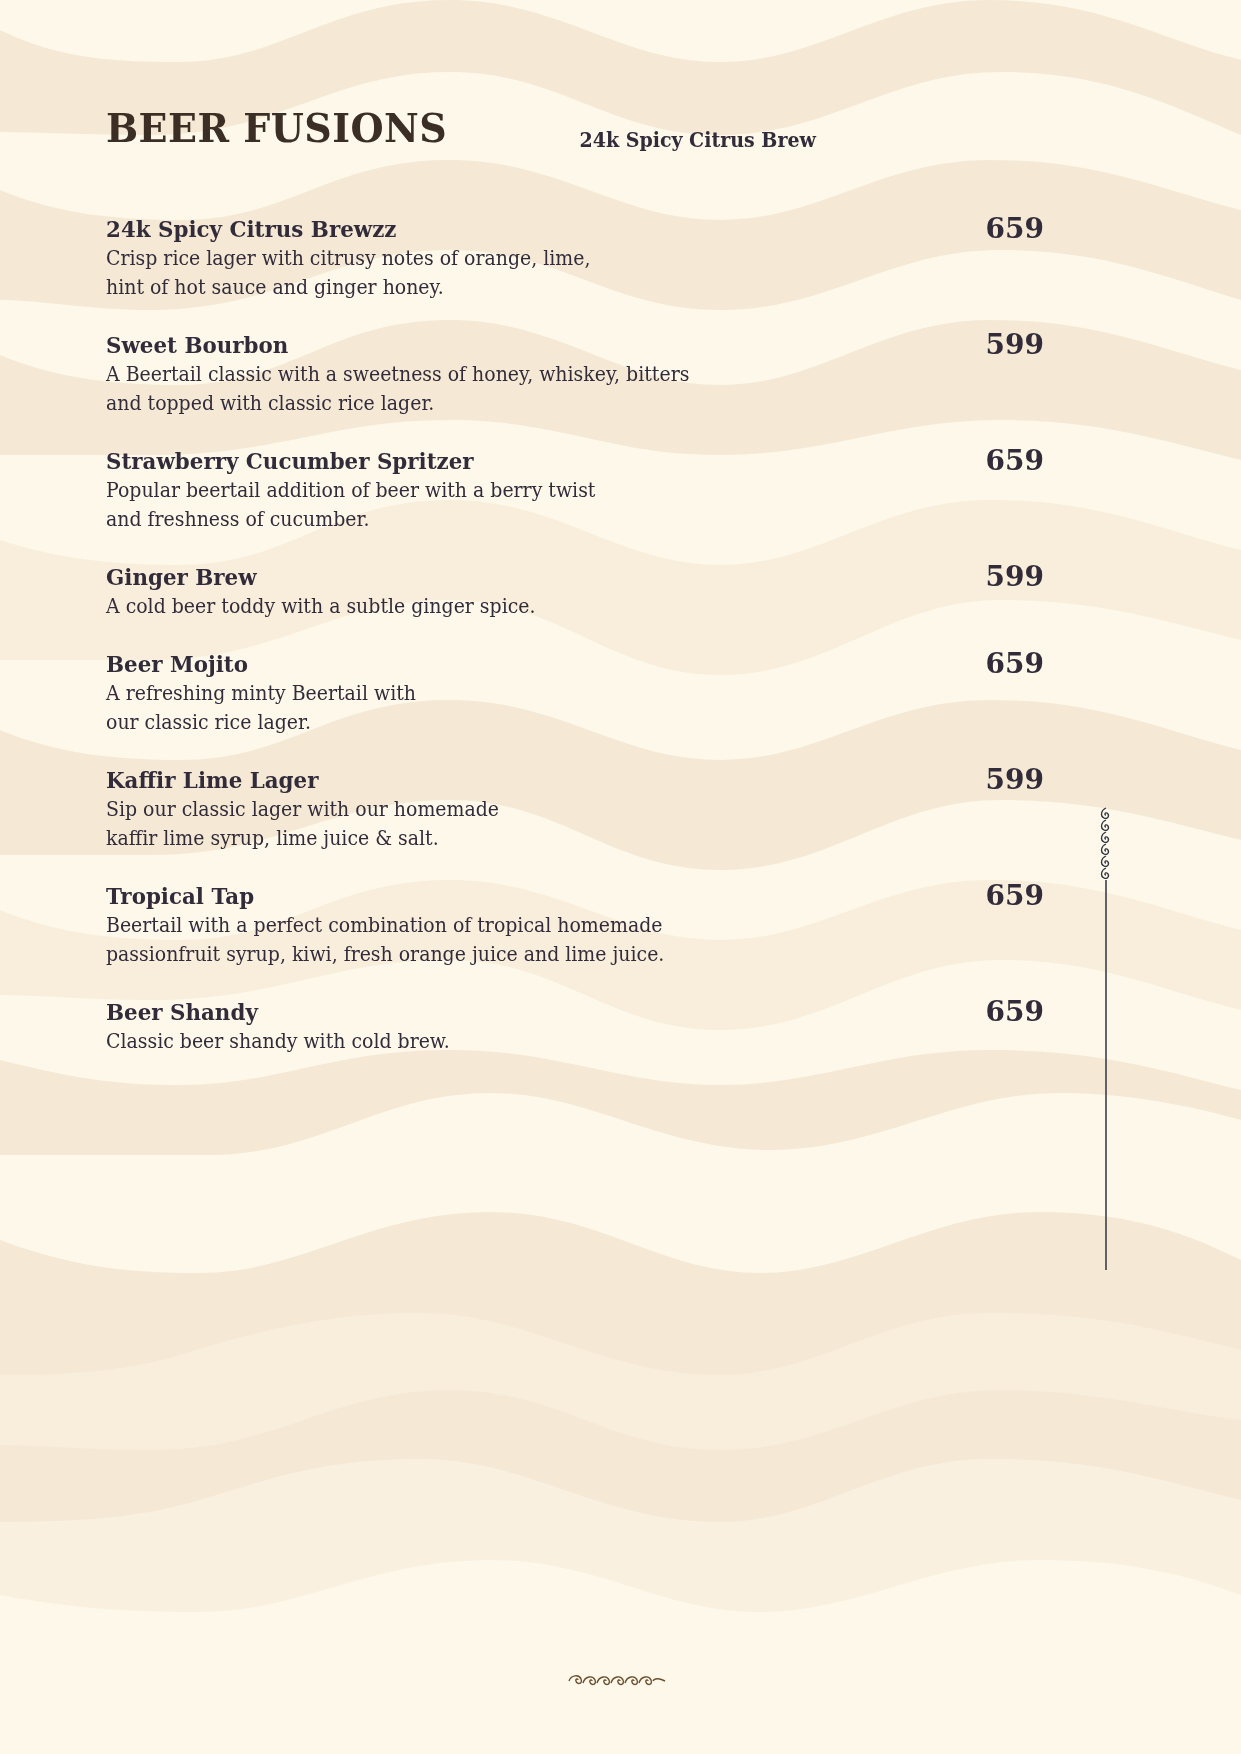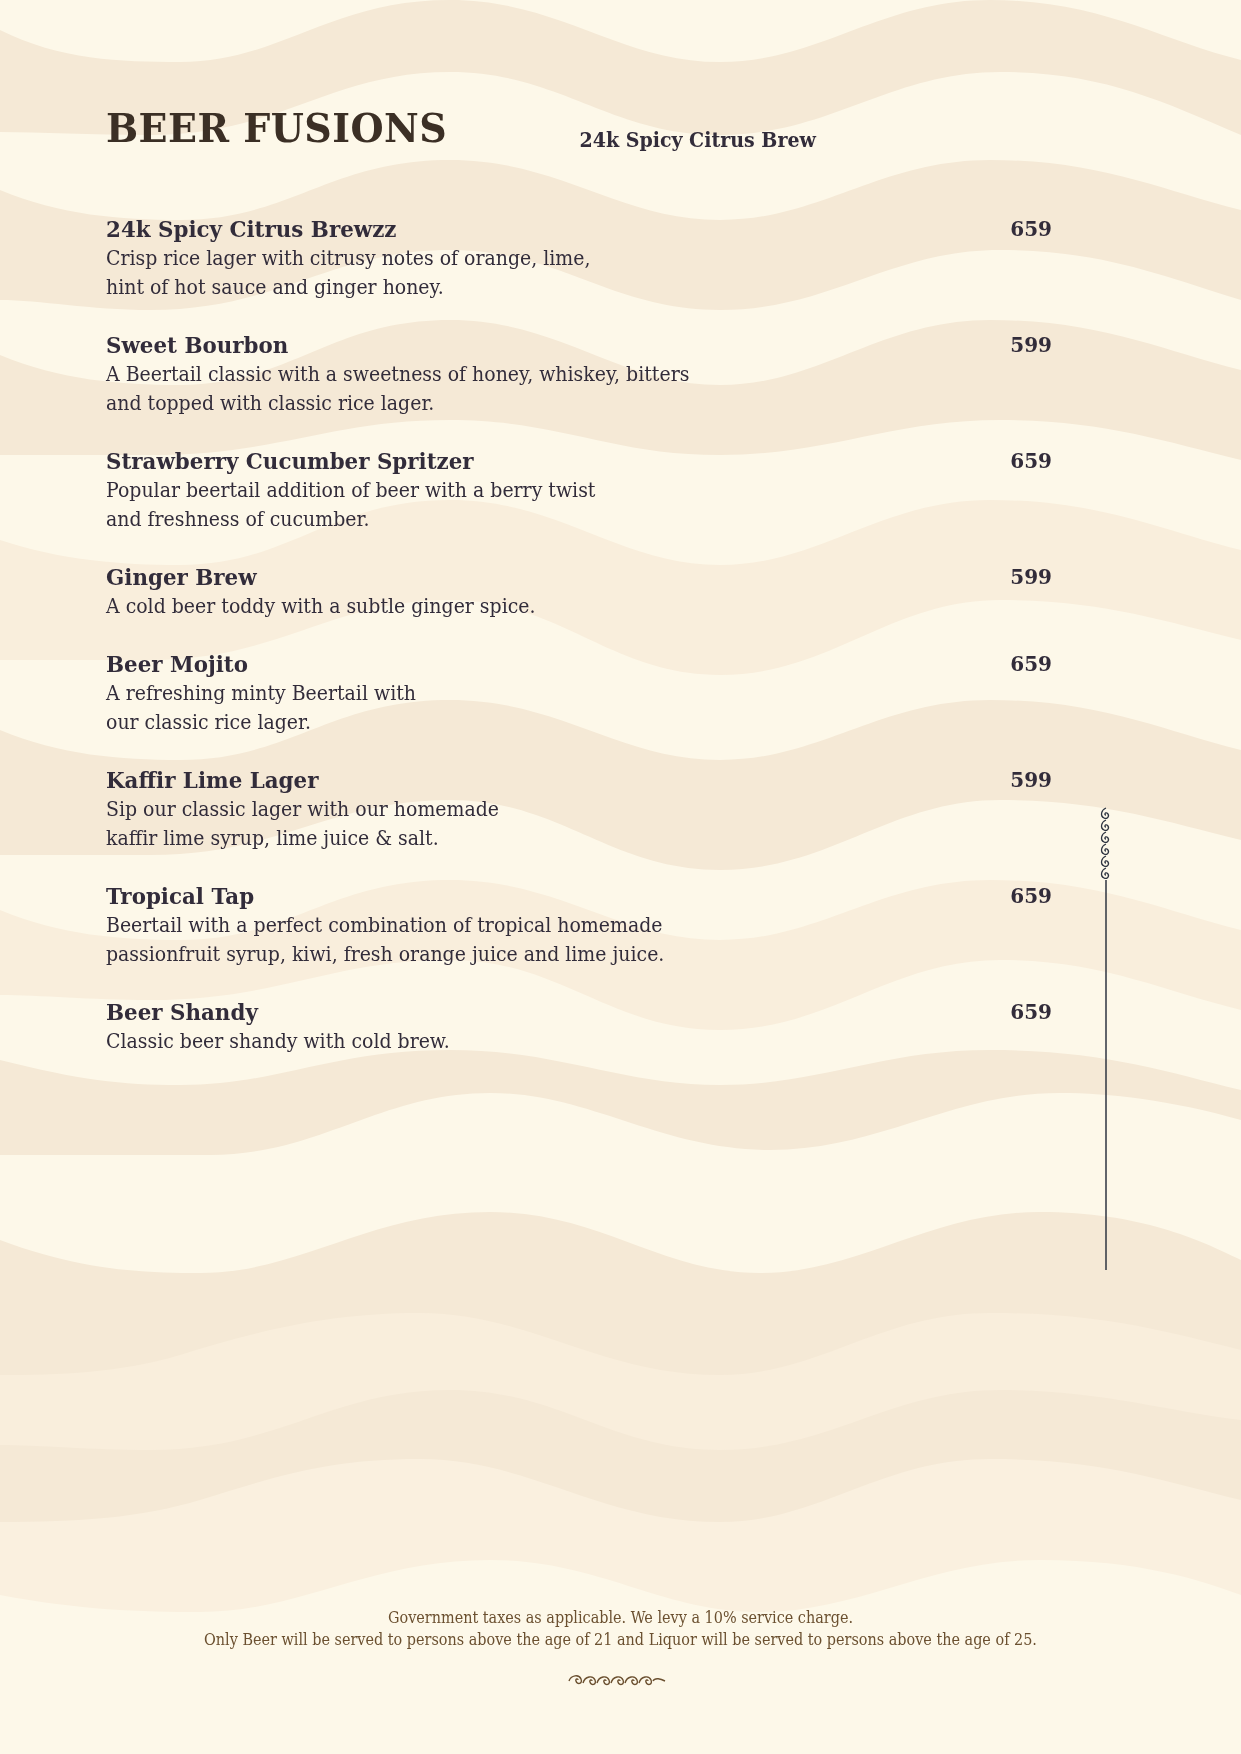--- a/index.html
+++ b/index.html
@@ -26,22 +26,22 @@
   }
 
   .items { position: absolute; left: 106px; top: 214px; width: 950px; }
   .item { position: relative; margin-bottom: 28px; }
   .item-name {
     font-weight: bold; font-size: 23px; line-height: 30px; color: #322c3a;
     display: inline-block; transform: scaleX(0.93); transform-origin: left center;
     white-space: nowrap;
   }
   .item-price {
-    position: absolute; right: 4px; top: 0;
-    font-weight: bold; font-size: 20px; line-height: 30px; color: #322c3a;
+    position: absolute; right: 12px; top: 0;
+    font-weight: bold; font-size: 28px; line-height: 30px; color: #322c3a;
   }
   .item-desc {
     font-size: 21px; line-height: 29px; color: #322c3a; white-space: pre-line;
     transform: scaleX(0.9); transform-origin: left top; width: 900px;
   }
 
   .divider { position: absolute; left: 1098px; top: 448px; width: 16px; height: 822px; }
 
   .footer {
     position: absolute; left: 0; width: 1241px; top: 1607px; text-align: center;
@@ -143,24 +143,20 @@
       <path d="M8,360 C3,362 2,368 6,370 C10,372 12,367 9,365 C7,364 6,367 8,367"></path>
       <path d="M8,372 C3,374 2,380 6,382 C10,384 12,379 9,377 C7,376 6,379 8,379"></path>
       <path d="M8,384 C3,386 2,392 6,394 C10,396 12,391 9,389 C7,388 6,391 8,391"></path>
       <path d="M8,396 C3,398 2,404 6,406 C10,408 12,403 9,401 C7,400 6,403 8,403"></path>
       <path d="M8,408 C3,410 2,416 6,418 C10,420 12,415 9,413 C7,412 6,415 8,415"></path>
       <path d="M8,420 C3,422 2,428 6,430 C10,432 12,427 9,425 C7,424 6,427 8,427"></path>
     </g>
     <line x1="8" y1="432" x2="8" y2="822" stroke="#2e3440" stroke-width="1.5"></line>
   </svg>
 
-  <div class="footer">
-    <div>Government taxes as applicable. We levy a 10% service charge.</div>
-    <div>Only Beer will be served to persons above the age of 21 and Liquor will be served to persons above the age of 25.</div>
-  </div>
 
   <svg class="ornament" viewBox="0 0 242 22">
     <defs>
       <linearGradient id="lineL" x1="0" x2="1">
         <stop offset="0" stop-color="#6b5030" stop-opacity="0.2"></stop>
         <stop offset="1" stop-color="#6b5030"></stop>
       </linearGradient>
       <linearGradient id="lineR" x1="0" x2="1">
         <stop offset="0" stop-color="#6b5030"></stop>
         <stop offset="1" stop-color="#6b5030" stop-opacity="0.2"></stop>

